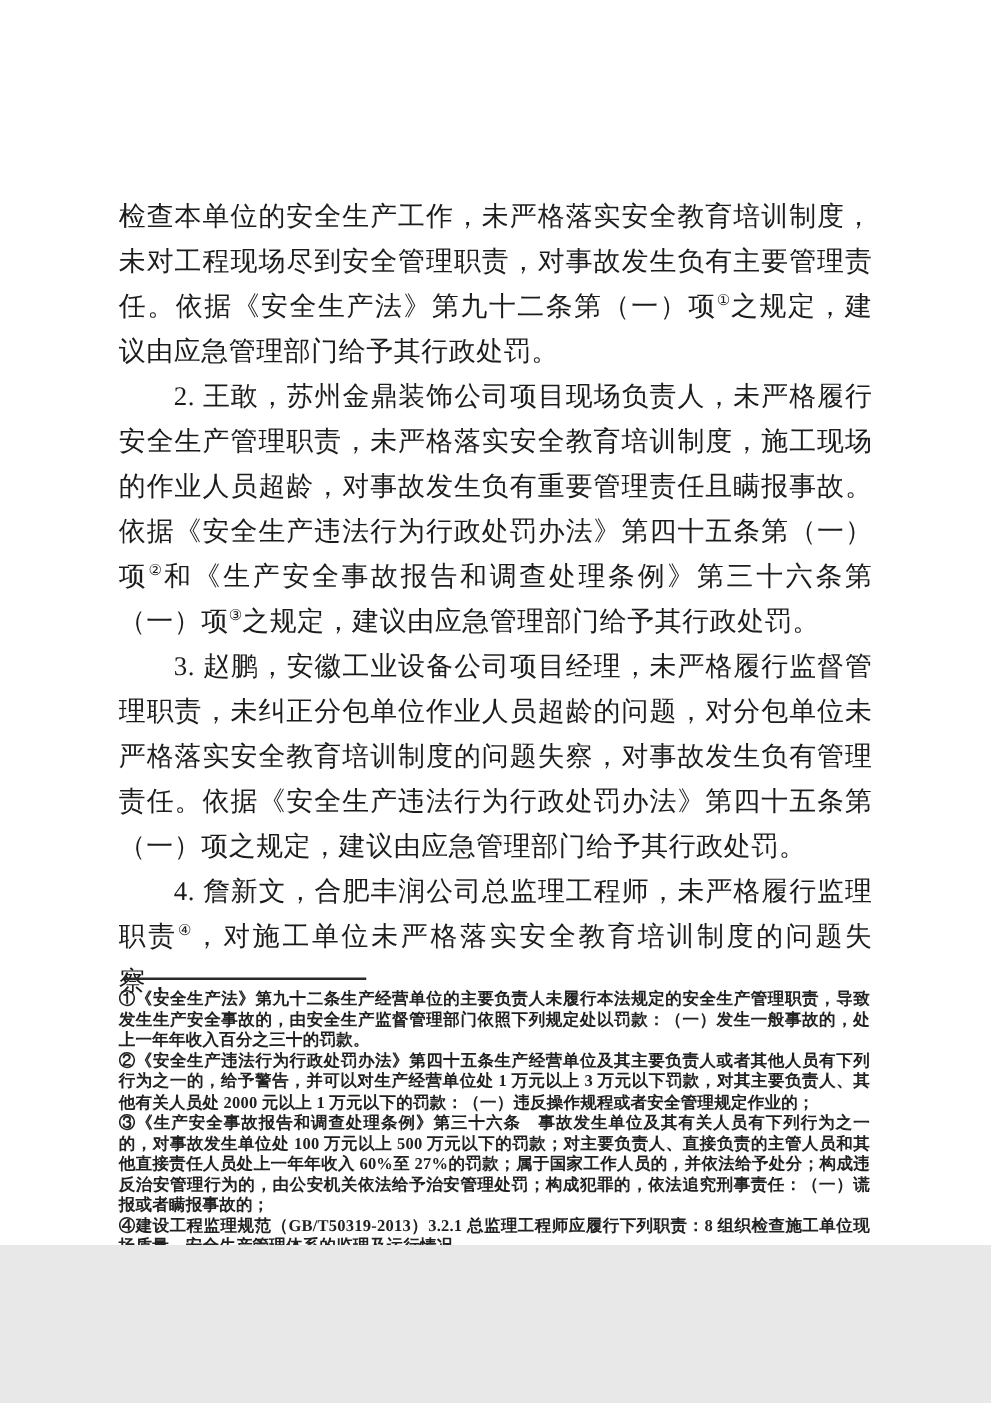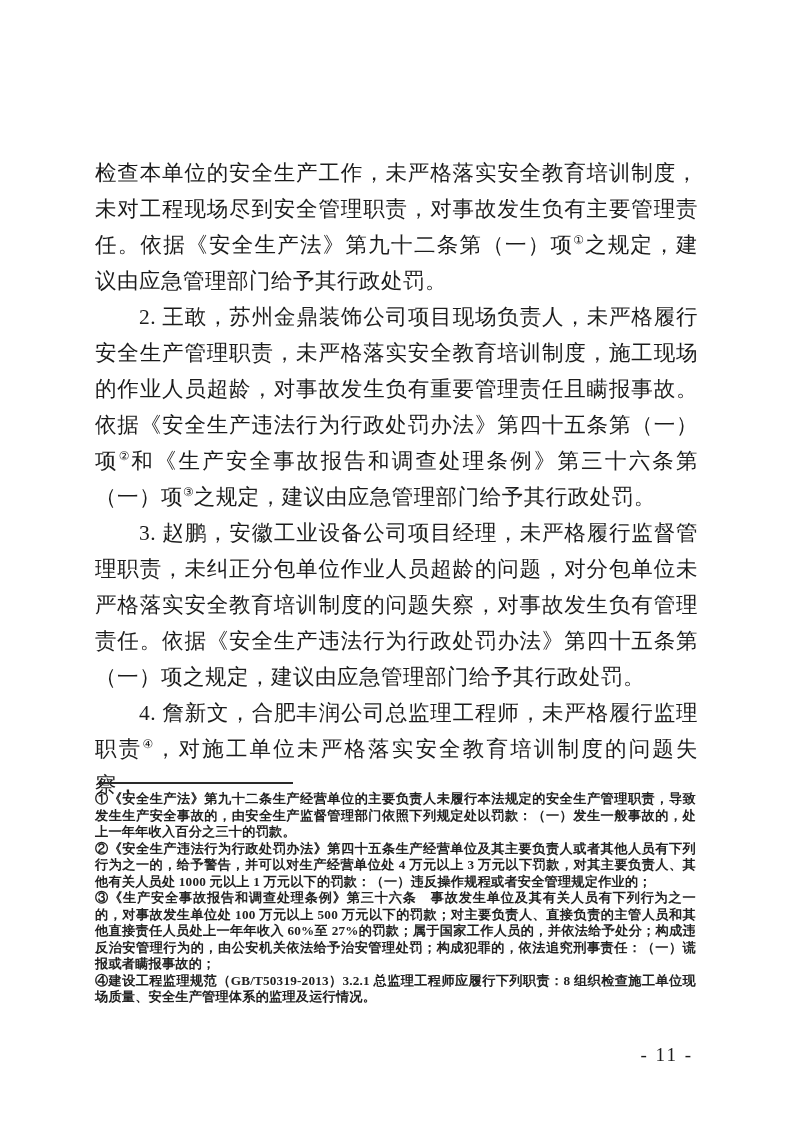--- a/index.html
+++ b/index.html
@@ -3,21 +3,21 @@
 <meta charset="utf-8">
 <style>
   html, body {
     margin: 0;
     padding: 0;
     background: #e8e8e8;
   }
   .page {
     position: relative;
     width: 793px;
-    height: 1122px;
+    height: 996px;
     margin: 0 auto;
     background: #ffffff;
     font-family: "Liberation Serif", "DejaVu Serif", serif;
     color: #1c1c1c;
     overflow: hidden;
   }
   .body-text {
     position: absolute;
     left: 95px;
     top: 155px;
@@ -79,21 +79,21 @@
       <p class="para">检查本单位的安全生产工作，未严格落实安全教育培训制度，未对工程现场尽到安全管理职责，对事故发生负有主要管理责任。依据《安全生产法》第九十二条第（一）项<sup class="fn-ref">①</sup>之规定，建议由应急管理部门给予其行政处罚。</p>
       <p class="para indent">2. 王敢，苏州金鼎装饰公司项目现场负责人，未严格履行安全生产管理职责，未严格落实安全教育培训制度，施工现场的作业人员超龄，对事故发生负有重要管理责任且瞒报事故。依据《安全生产违法行为行政处罚办法》第四十五条第（一）项<sup class="fn-ref">②</sup>和《生产安全事故报告和调查处理条例》第三十六条第（一）项<sup class="fn-ref">③</sup>之规定，建议由应急管理部门给予其行政处罚。</p>
       <p class="para indent">3. 赵鹏，安徽工业设备公司项目经理，未严格履行监督管理职责，未纠正分包单位作业人员超龄的问题，对分包单位未严格落实安全教育培训制度的问题失察，对事故发生负有管理责任。依据《安全生产违法行为行政处罚办法》第四十五条第（一）项之规定，建议由应急管理部门给予其行政处罚。</p>
       <p class="para indent">4. 詹新文，合肥丰润公司总监理工程师，未严格履行监理职责<sup class="fn-ref">④</sup>，对施工单位未严格落实安全教育培训制度的问题失察，</p>
     </div>
 
   <div class="footnotes">
     <div class="fn-sep"></div>
     <div>
         <p class="footnote">①《安全生产法》第九十二条生产经营单位的主要负责人未履行本法规定的安全生产管理职责，导致发生生产安全事故的，由安全生产监督管理部门依照下列规定处以罚款：（一）发生一般事故的，处上一年年收入百分之三十的罚款。</p>
-        <p class="footnote">②《安全生产违法行为行政处罚办法》第四十五条生产经营单位及其主要负责人或者其他人员有下列行为之一的，给予警告，并可以对生产经营单位处 4 万元以上 3 万元以下罚款，对其主要负责人、其他有关人员处 1000 元以上 1 万元以下的罚款：（一）违反操作规程或者安全管理规定作业的；</p>
+        <p class="footnote">②《安全生产违法行为行政处罚办法》第四十五条生产经营单位及其主要负责人或者其他人员有下列行为之一的，给予警告，并可以对生产经营单位处 1 万元以上 3 万元以下罚款，对其主要负责人、其他有关人员处 2000 元以上 1 万元以下的罚款：（一）违反操作规程或者安全管理规定作业的；</p>
         <p class="footnote">③《生产安全事故报告和调查处理条例》第三十六条　事故发生单位及其有关人员有下列行为之一的，对事故发生单位处 100 万元以上 500 万元以下的罚款；对主要负责人、直接负责的主管人员和其他直接责任人员处上一年年收入 60%至 27%的罚款；属于国家工作人员的，并依法给予处分；构成违反治安管理行为的，由公安机关依法给予治安管理处罚；构成犯罪的，依法追究刑事责任：（一）谎报或者瞒报事故的；</p>
         <p class="footnote">④建设工程监理规范（GB/T50319-2013）3.2.1 总监理工程师应履行下列职责：8 组织检查施工单位现场质量、安全生产管理体系的监理及运行情况。</p>
       </div>
   </div>
 
   <div class="page-number">- 11 -</div>
 
 </div>
 
 </body></html>

